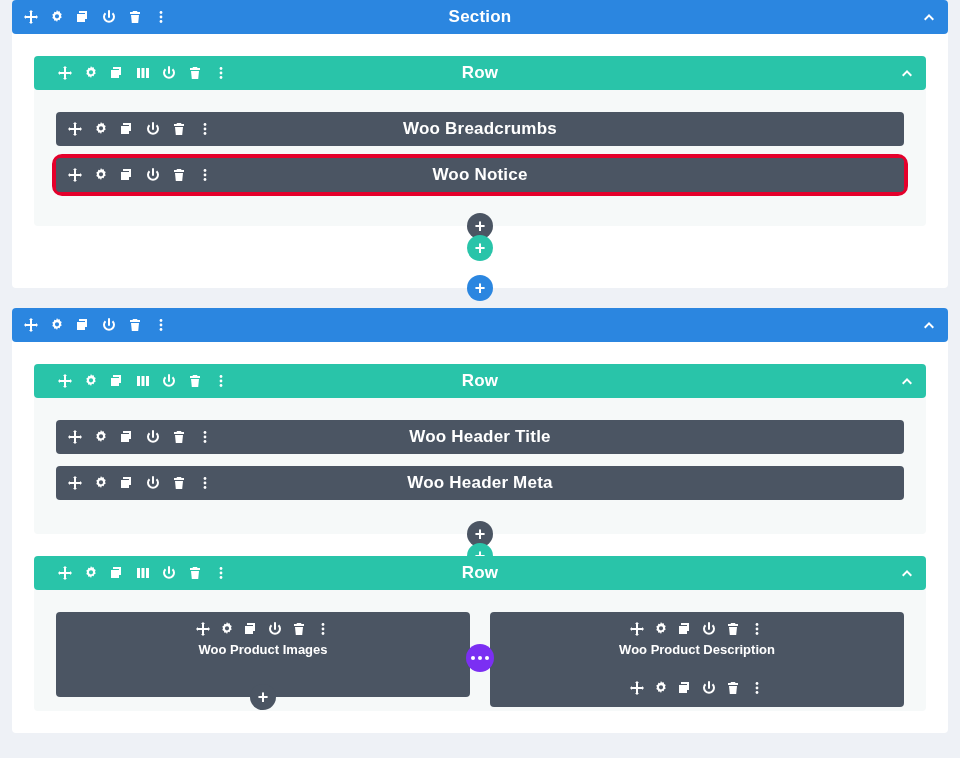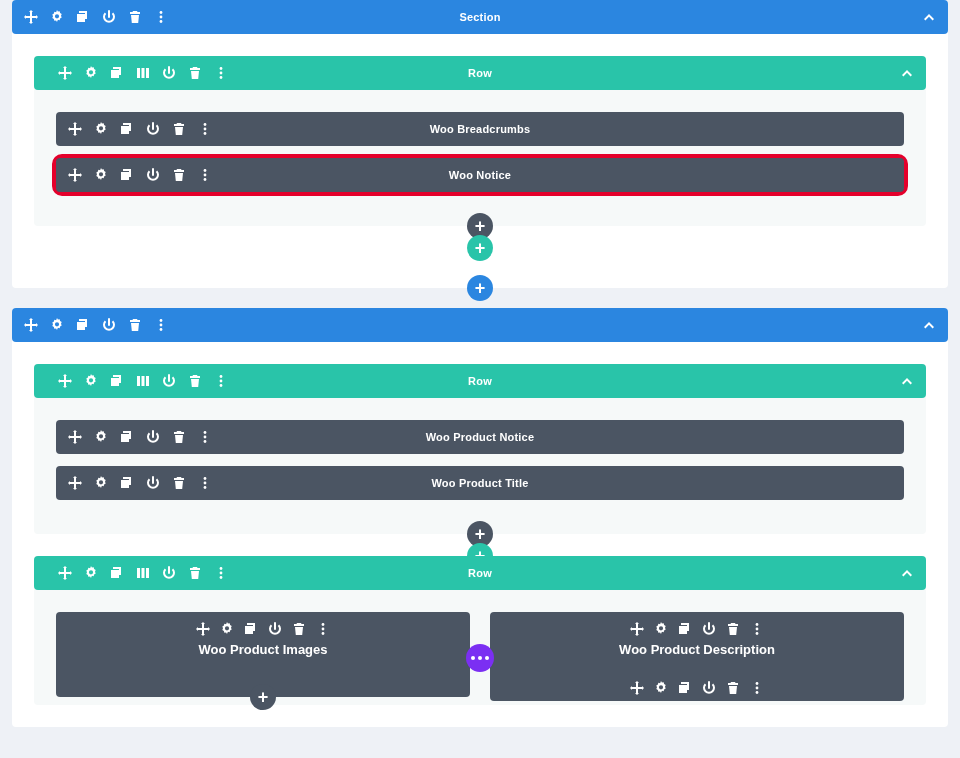--- a/index.html
+++ b/index.html
@@ -4,21 +4,21 @@
 <style>
   * { box-sizing: border-box; margin: 0; padding: 0; }
   html, body { background: #eef1f6; font-family: -apple-system, "Segoe UI", Helvetica, Arial, sans-serif; }
   .canvas { width: 960px; margin: 0 auto; padding: 0 12px 20px; position: relative; }
 
   .section-wrap { background: #fff; border-radius: 4px; margin-top: 0; margin-bottom: 20px; position: relative; }
   .section-wrap + .section-wrap { margin-top: 18px; }
 
   .bar {
     display: flex; align-items: center; height: 34px; border-radius: 4px;
-    color: #fff; font-size: 11px; font-weight: 700; position: relative;
+    color: #fff; font-size: 17px; font-weight: 700; position: relative;
   }
   .bar.section { background: #2b86e0; }
   .bar.row     { background: #29c4a9; }
   .bar.module  { background: #4b5563; border-radius: 4px; align-items: center; }
 
   .bar .tools { display: flex; align-items: center; gap: 12px; padding-left: 12px; z-index: 2; }
   .bar .title { position:absolute; left:0; right:0; text-align:center; z-index:1; pointer-events:none; font-weight:700; letter-spacing:.2px; }
   .bar .right-tools { margin-left:auto; display:flex; align-items:center; padding-right:12px; z-index:2; }
 
   .section-body { padding: 22px; position: relative; }
@@ -392,21 +392,21 @@
                   <svg viewBox="0 0 14 14">
                     <use href="#i-trash"></use>
                   </svg>
                 </span>
               <span class="icon">
                   <svg viewBox="0 0 14 14">
                     <use href="#i-dots"></use>
                   </svg>
                 </span>
             </div>
-            <div class="title">Woo Product Notice</div>
+            <div class="title">Woo Header Title</div>
           </div>
         </div>
 
         <div class="module-row">
           <div class="bar module">
             <div class="tools">
               <span class="icon">
                   <svg viewBox="0 0 14 14">
                     <use href="#i-move"></use>
                   </svg>
@@ -430,21 +430,21 @@
                   <svg viewBox="0 0 14 14">
                     <use href="#i-trash"></use>
                   </svg>
                 </span>
               <span class="icon">
                   <svg viewBox="0 0 14 14">
                     <use href="#i-dots"></use>
                   </svg>
                 </span>
             </div>
-            <div class="title">Woo Product Title</div>
+            <div class="title">Woo Header Meta</div>
           </div>
         </div>
 
         <div class="add-btn add-mod" style="bottom:-13px">+</div>
         <div class="add-btn add-row" style="bottom:-35px">+</div>
       </div>
 
       <div style="height:22px"></div>
 
       <div class="row-wrap" style="padding-bottom:4px">
@@ -529,21 +529,21 @@
                     <svg viewBox="0 0 14 14">
                       <use href="#i-dots"></use>
                     </svg>
                   </span>
               </div>
               <div>Woo Product Images</div>
               <div class="add-btn add-mod" style="bottom:-13px">+</div>
             </div>
           </div>
           <div class="col">
-            <div class="module-stack" style="padding-bottom:6px">
+            <div class="module-stack" style="padding-bottom:12px">
               <div class="mini-tools">
                 <span class="icon">
                     <svg viewBox="0 0 14 14">
                       <use href="#i-move"></use>
                     </svg>
                   </span>
                 <span class="icon">
                     <svg viewBox="0 0 14 14">
                       <use href="#i-gear"></use>
                     </svg>

